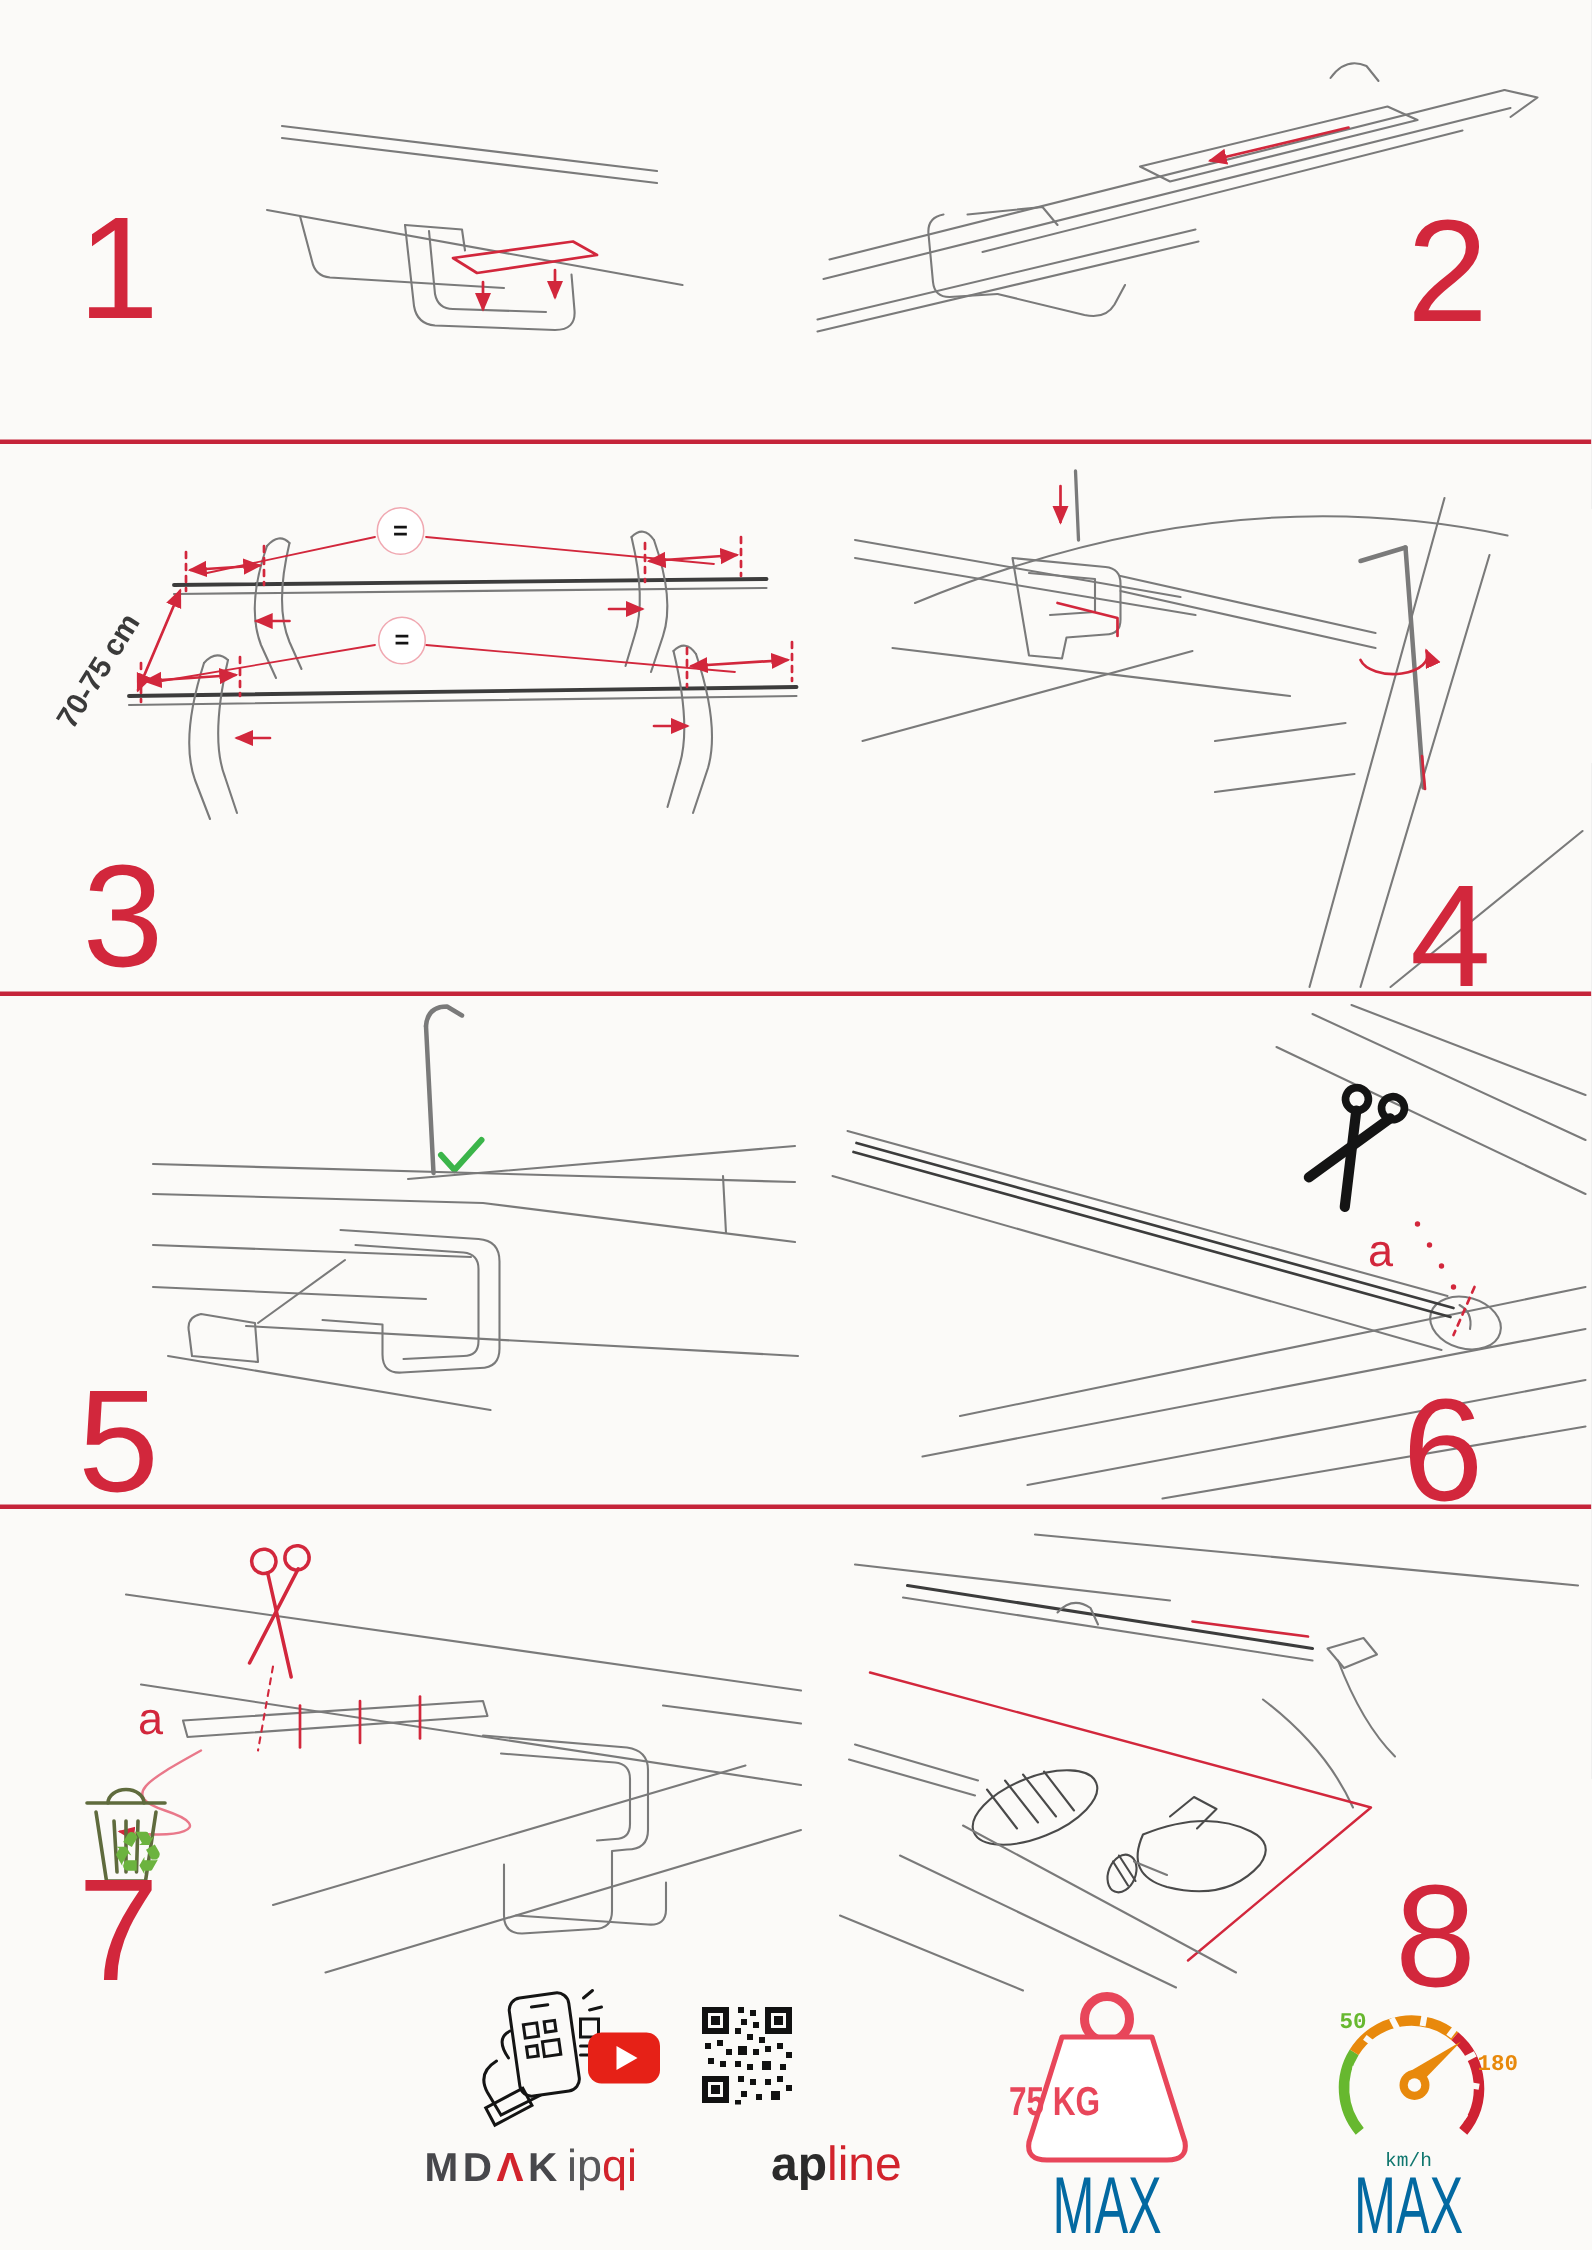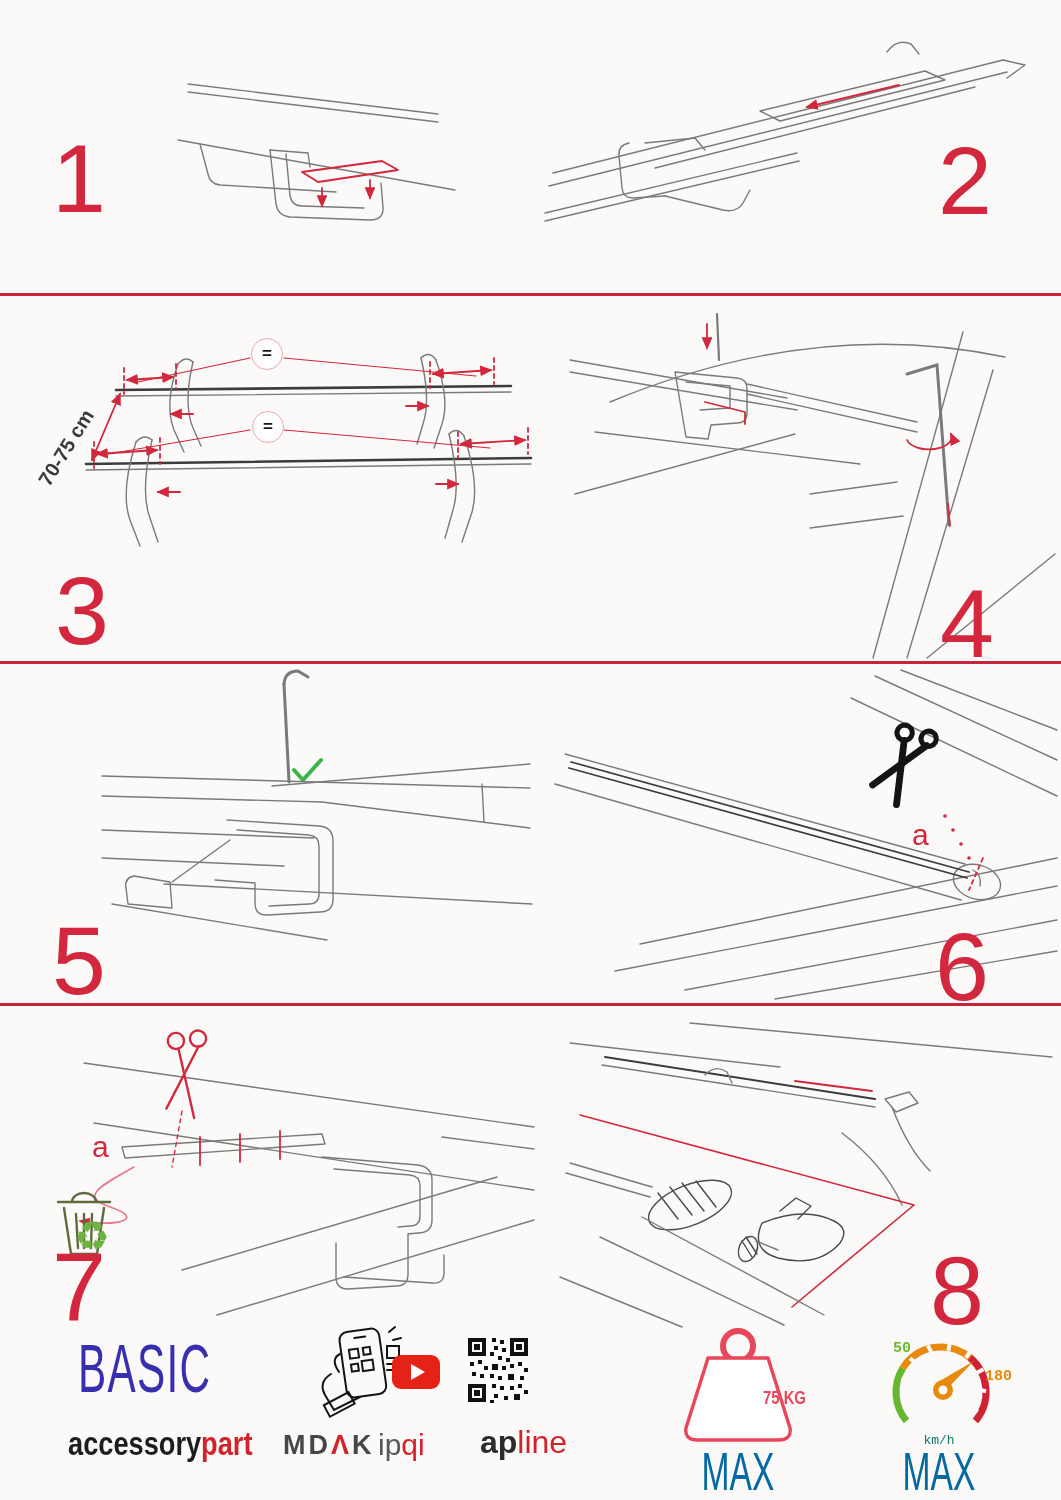--- a/index.html
+++ b/index.html
@@ -38,21 +38,21 @@
   .subbrand .cond{transform:scaleX(0.80);}
   .subbrand .b{color:var(--text-dark);} .subbrand .r{color:var(--logo-red);}
   .mdak{position:absolute;font-size:27px;font-weight:700;letter-spacing:3px;color:var(--mdak-gray);}
   .mdak .r{color:var(--logo-red);}
   .ipqi{position:absolute;font-size:30px;font-weight:400;color:var(--gray-text);}
   .ipqi .r{color:var(--logo-red);}
   .apline{position:absolute;font-size:32px;font-weight:600;color:#2b2b2b;}
   .apline .r{color:var(--logo-red);font-weight:400;}
   .maxtxt{position:absolute;font-size:48px;font-weight:500;color:#0369a1;text-align:center;line-height:1;}
   .maxtxt .cond{transform-origin:50% 50%;transform:scale(0.70,1.12);display:inline-block;}
-  .kg{position:absolute;font-size:19px;font-weight:700;color:var(--weight-red);text-align:right;line-height:1;}
+  .kg{position:absolute;font-size:27px;font-weight:700;color:var(--weight-red);text-align:left;line-height:1;}
   .kg .cond{transform-origin:50% 50%;transform:scaleX(0.78);display:inline-block;white-space:nowrap;}
   .kmh{position:absolute;font-size:13px;color:#0f766e;text-align:center;font-family:"Liberation Mono",monospace;}
   .glabel{position:absolute;font-size:15px;font-weight:700;font-family:"Liberation Mono",monospace;}
   .recycleglyph{position:absolute;font-size:40px;line-height:1;color:var(--recycle-green);}
 </style>
 </head>
 <body>
 
 <div class="page">
 
@@ -300,26 +300,20 @@
 
   <div class="num" style="left:52px;top:130px">1</div>
   <div class="num" style="left:938px;top:132px">2</div>
   <div class="num" style="left:55px;top:562px">3</div>
   <div class="num" style="left:940px;top:575px">4</div>
   <div class="num" style="left:52px;top:912px">5</div>
   <div class="num" style="left:935px;top:918px">6</div>
   <div class="num" style="left:52px;top:1238px">7</div>
   <div class="num" style="left:930px;top:1242px">8</div>
 
-  <div class="brand" style="left:78px;top:1336px">
-    <span class="cond">BASIC</span>
-  </div>
-  <div class="subbrand" style="left:68px;top:1426px">
-    <span class="cond"><span class="b">accessory</span><span class="r">part</span></span>
-  </div>
 
   <svg class="abs" style="left:303px;top:1324px" width="100" height="96" viewBox="0 0 100 96">
     <g class="blk" style="stroke-width:2">
       <g transform="rotate(-8 60 40)">
         <rect x="40" y="6" width="40" height="66" rx="8" fill="none"></rect>
         <line x1="55" y1="13" x2="66" y2="13"></line>
         <rect x="48" y="24" width="9" height="9" fill="none"></rect>
         <rect x="62" y="24" width="7" height="7" fill="none"></rect>
         <rect x="48" y="39" width="7" height="7" fill="none"></rect>
         <rect x="59" y="37" width="11" height="10" fill="none"></rect>
@@ -373,21 +367,21 @@
       <rect x="34" y="50" width="4" height="4"></rect>
         <rect x="44" y="50" width="4" height="4"></rect>
       <rect x="52" y="48" width="4" height="4"></rect>
         <rect x="58" y="54" width="4" height="4"></rect>
       <rect x="28" y="58" width="4" height="4"></rect>
         <rect x="38" y="60" width="4" height="4"></rect>
       <rect x="48" y="58" width="6" height="6"></rect>
         <rect x="24" y="64" width="4" height="3"></rect>
     </g>
   </svg>
-  <div class="apline" style="left:480px;top:1424px"><span>ap</span><span class="r">line</span></div>
+  <div class="apline" style="left:514px;top:1424px"><span>ap</span><span class="r">line</span></div>
 
   <svg class="abs" style="left:664px;top:1326px" width="148" height="122" viewBox="0 0 148 122">
     <circle cx="74" cy="20" r="15" fill="none" stroke="var(--weight-red)" stroke-width="6"></circle>
     <path d="M44,32 L104,32 L126,102 Q128,114 114,114 L34,114 Q20,114 22,102 Z" fill="#fff" stroke="var(--weight-red)" stroke-width="3.4" stroke-linejoin="round"></path>
   </svg>
   <div class="kg" style="left:664px;top:1388px;width:148px"><span class="cond">75 KG</span></div>
   <div class="maxtxt" style="left:664px;top:1448px;width:148px"><span class="cond">MAX</span></div>
 
   <svg class="abs" style="left:876px;top:1334px" width="126" height="104" viewBox="0 0 126 104">
     <path class="gg" d="M28.5,90.9 A45,45 0 0 1 24.8,38.2" style="stroke-width:7" transform="translate(2,-4)"></path>

